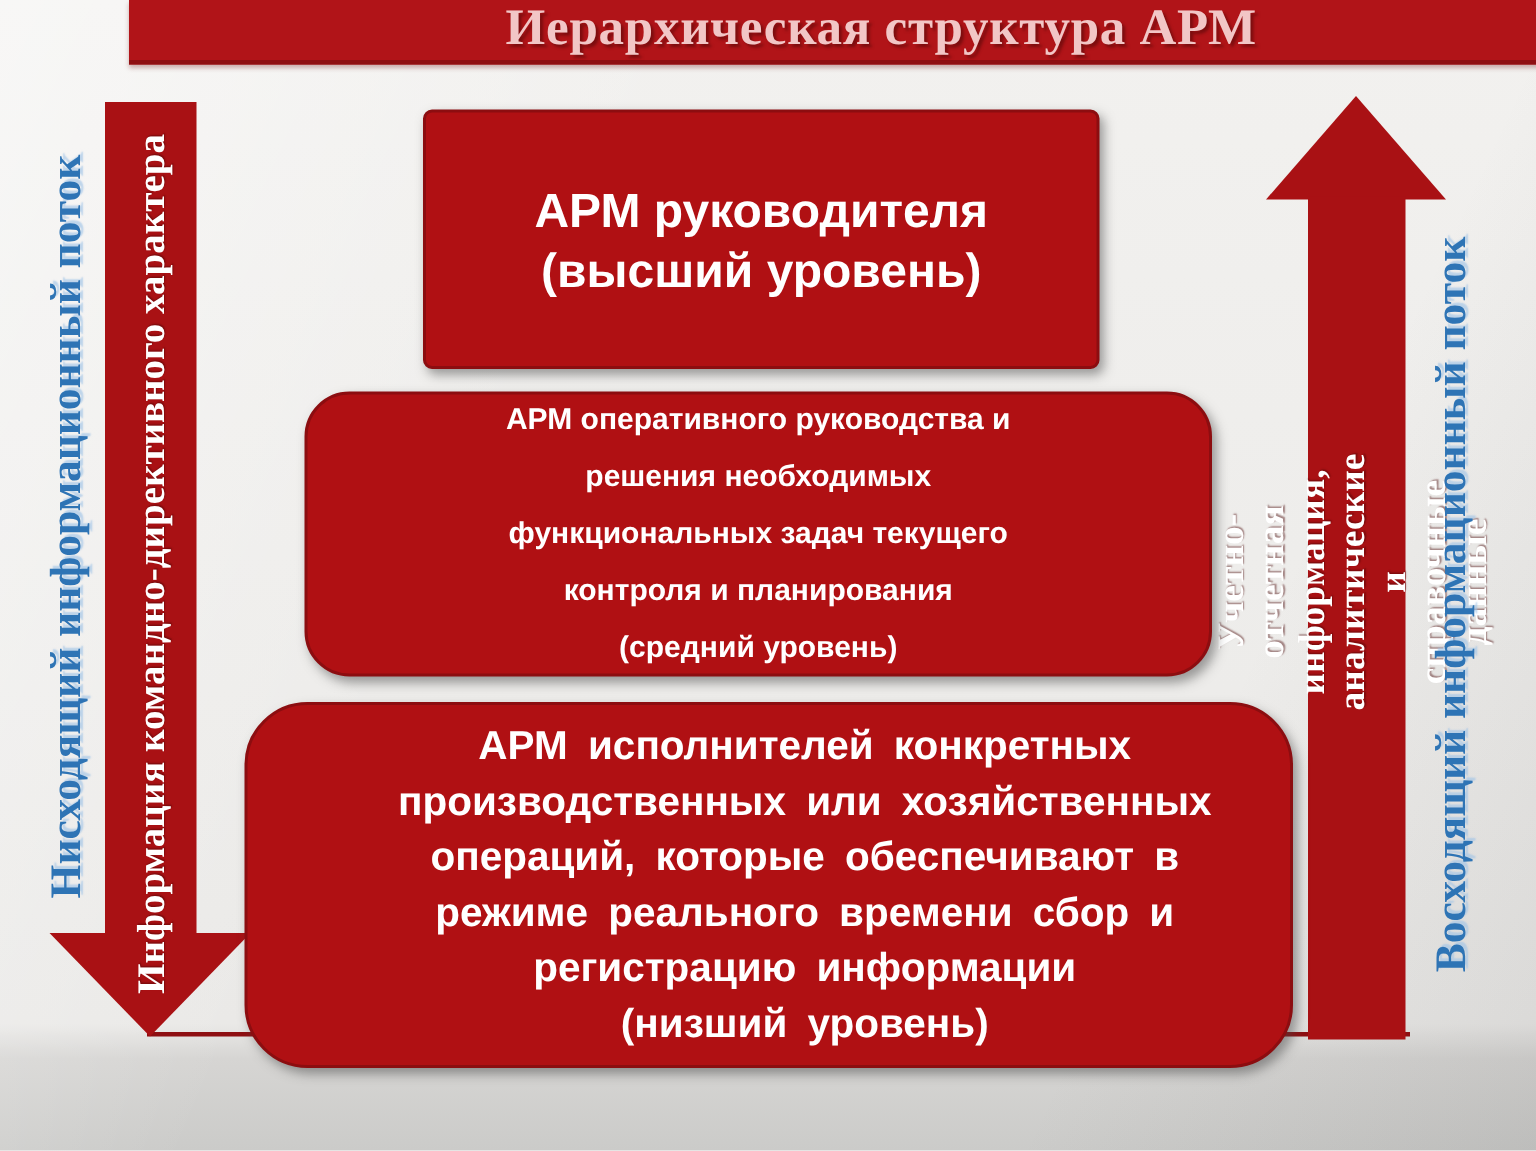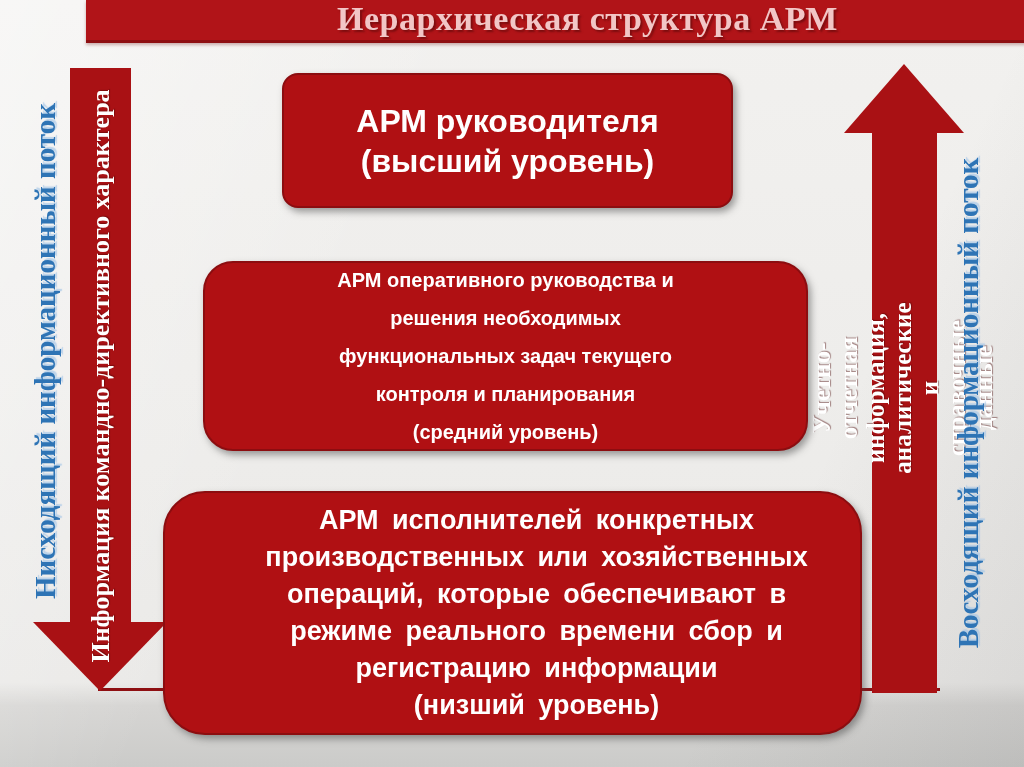--- a/index.html
+++ b/index.html
@@ -64,25 +64,25 @@
     position:absolute; z-index:5;
     background:#B01013; border:2px solid #8C0D10;
     box-shadow: 3px 4px 7px rgba(70,70,70,.5);
     display:flex; align-items:center; justify-content:center;
     box-sizing:border-box;
   }
   .level-box .box-text {
     color:#FFFFFF; font-weight:bold; text-align:center;
     white-space:pre-line;
   }
-  .level-top    { left:282px; top:73px;  width:451px; height:135px; border-radius:16px; }
+  .level-top    { left:282px; top:73px;  width:451px; height:173px; border-radius:6px; }
   .level-top .box-text    { font-size:32px; line-height:40px; }
   .level-middle { left:203px; top:261px; width:605px; height:190px; border-radius:30px; }
   .level-middle .box-text { font-size:20px; line-height:38px; }
-  .level-bottom { left:163px; top:491px; width:699px; height:244px; border-radius:42px;padding-left:48px; }
+  .level-bottom { left:163px; top:468px; width:699px; height:244px; border-radius:42px;padding-left:48px; }
   .level-bottom .box-text { font-size:27px; line-height:37px; word-spacing:.22em; }
 </style>
 </head>
 <body>
 
 <div class="slide">
 
   <div class="title-banner">
     <span class="title-text">Иерархическая структура АРМ</span>
   </div>

